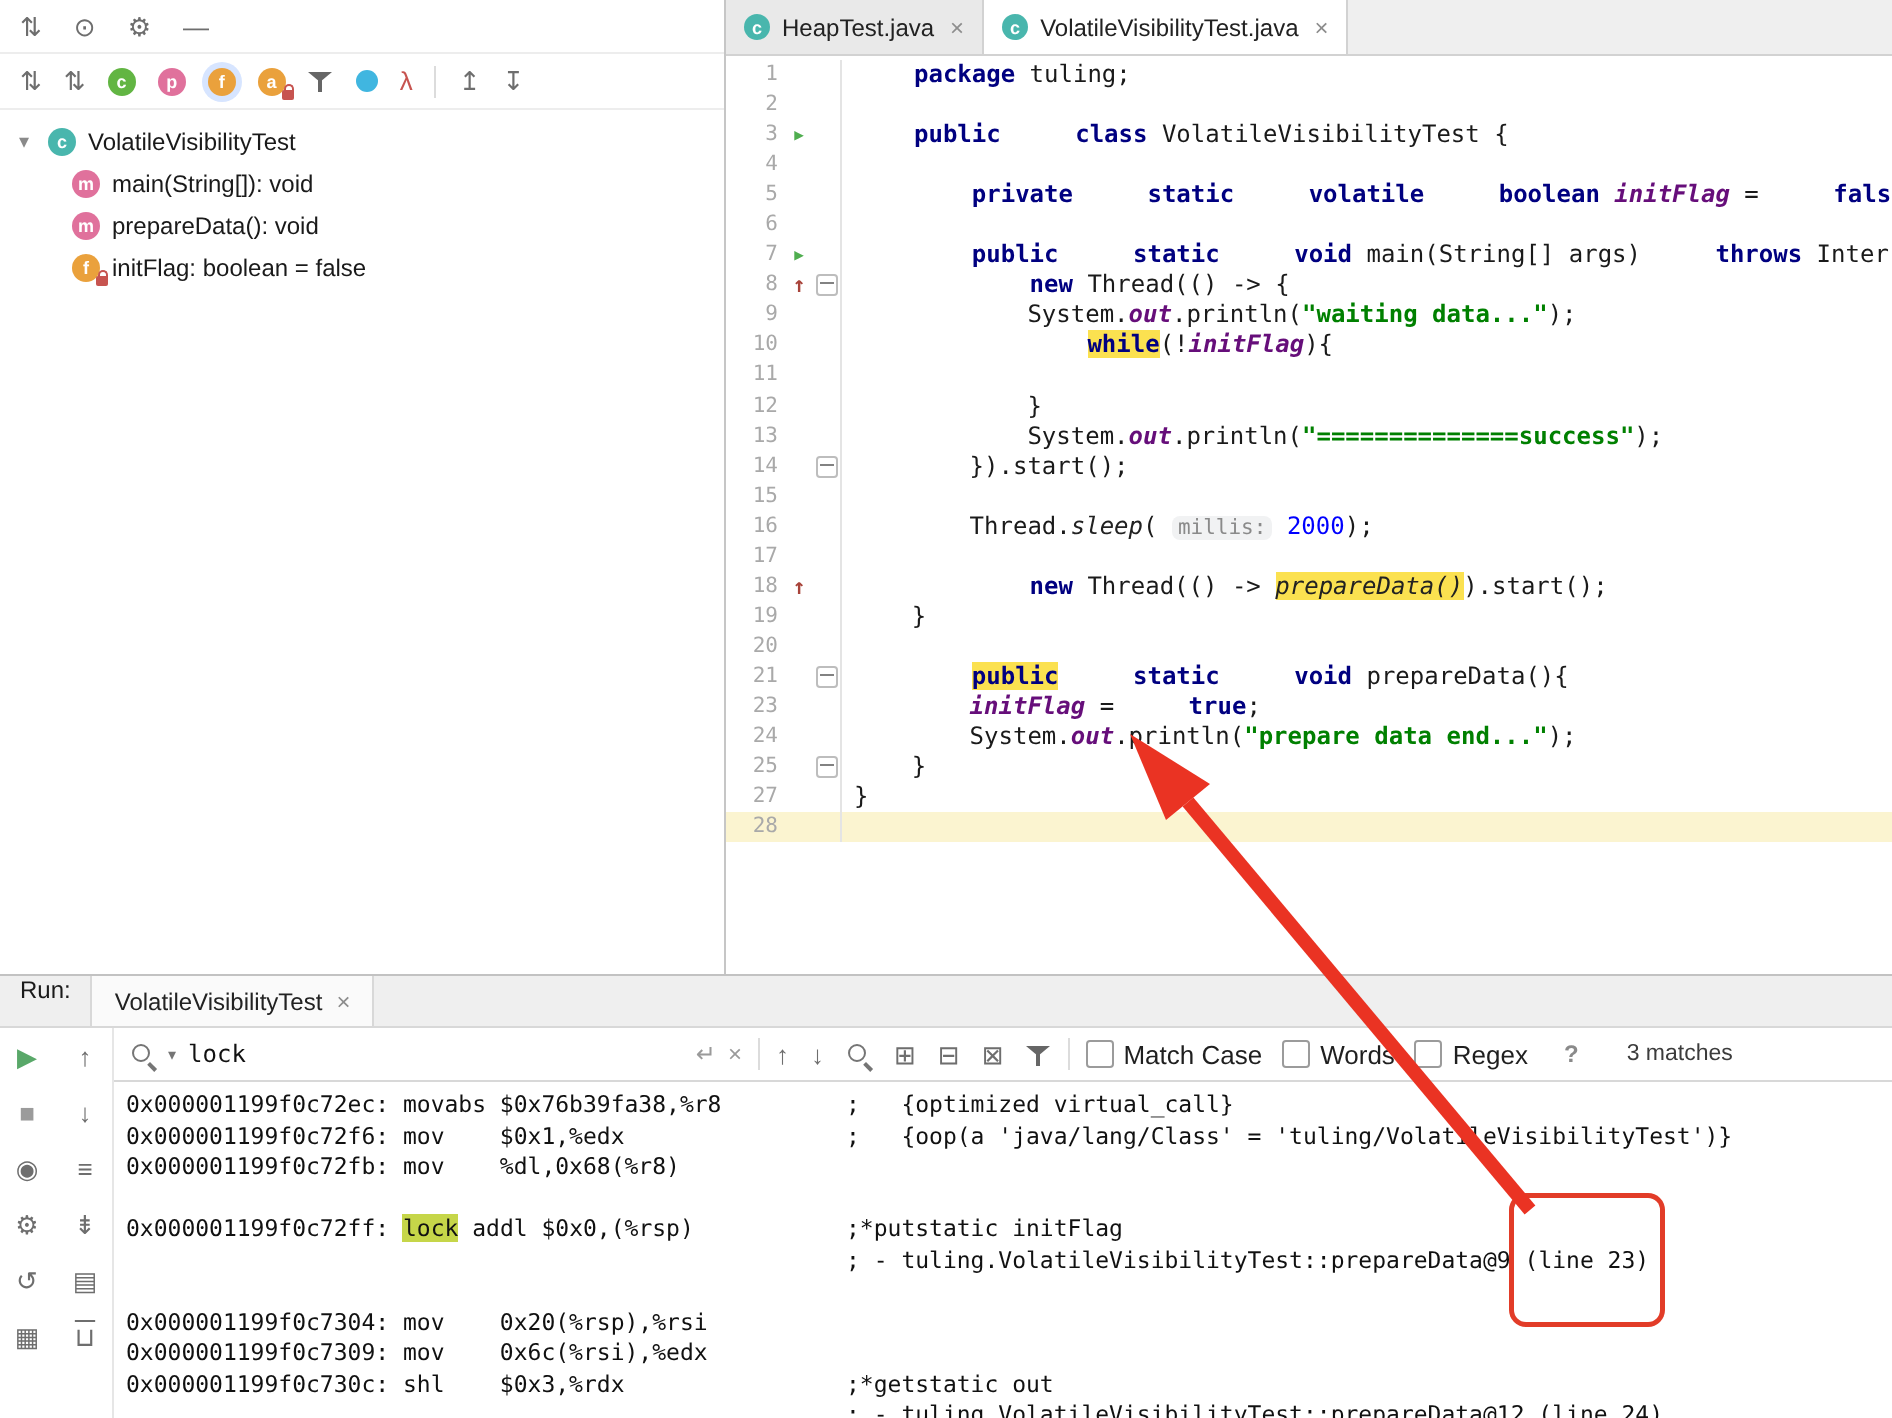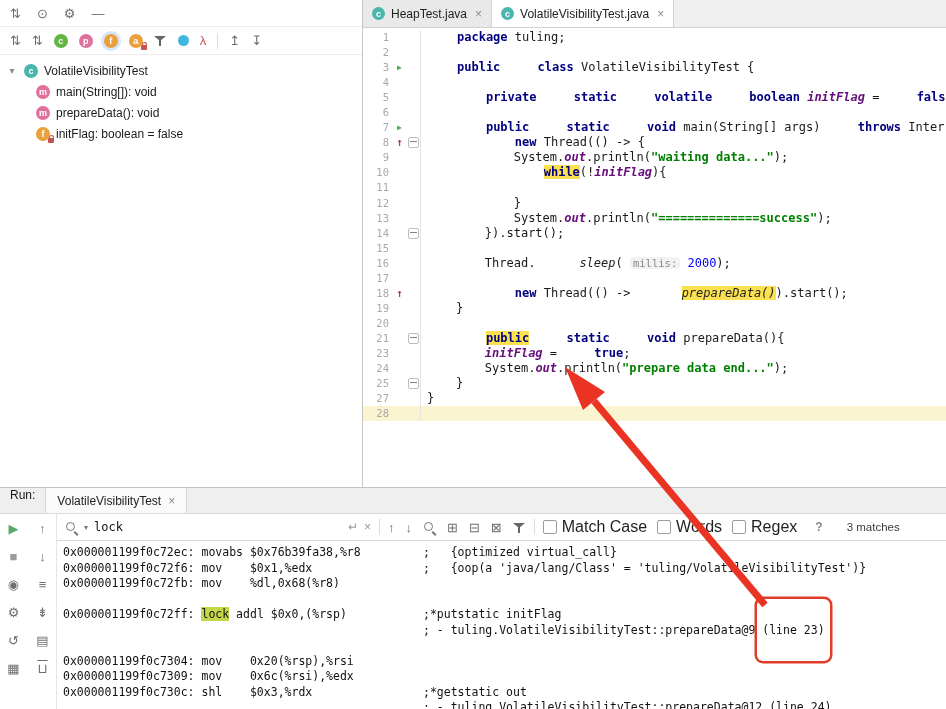--- a/index.html
+++ b/index.html
@@ -49,21 +49,21 @@
   .code{padding-left:6px;}
   .run-arrow{color:#4fae4f;font-size:8px;cursor:pointer;}
   .impl-arrow{color:#a8433a;font-size:11px;font-weight:bold;cursor:pointer;}
   .fold{width:9px;height:9px;border:1px solid #bdbdbd;border-radius:2px;position:relative;background:#fff;}
   .fold::after{content:"";position:absolute;left:1px;right:1px;top:3px;height:1px;background:#828282;}
   .tk{color:#000080;font-weight:bold;margin-left:30px;}
   .tp{color:#1a1a1a;}
   .ts{color:#008000;font-weight:bold;}
   .tn{color:#0000ff;}
   .tf{color:#660e7a;font-style:italic;font-weight:bold;}
-  .tsm{font-style:italic;margin-left:44px;}
+  .tsm{font-style:italic;}
   .thl{background:#fbe150;}
   .thint{color:#8a8a8a;background:#f1f2f3;border-radius:4px;padding:0 3px;font-size:10.5px;}
 
   
   #run{position:absolute;left:0;top:487px;width:946px;height:222px;border-top:1px solid #c2c2c2;
        display:flex;flex-direction:column;background:#fff;}
   .run-header{height:25px;background:#efefef;display:flex;align-items:flex-start;border-bottom:1px solid #d8d8d8;}
   .run-label{padding:0 10px;color:#1a1a1a;}
   .run-tab{display:flex;align-items:center;gap:7px;padding:0 11px;height:100%;background:#fafafa;
            border-left:1px solid #d8d8d8;border-right:1px solid #d8d8d8;cursor:default;}
@@ -78,21 +78,21 @@
   .search-field{width:306px;flex:none;display:flex;align-items:center;gap:6px;}
   .query{flex:1;font-family:"DejaVu Sans Mono",monospace;font-size:12px;color:#111;}
   .mag{width:13px;height:13px;position:relative;display:inline-block;flex:none;}
   .mag::before{content:"";position:absolute;left:1px;top:1px;width:7px;height:7px;border:1.5px solid #757575;border-radius:50%;}
   .mag::after{content:"";position:absolute;left:10px;top:10px;width:5px;height:1.5px;background:#757575;transform:rotate(45deg);transform-origin:0 0;}
   .mag-caret{color:#757575;font-size:8px;}
   .gray-ico{color:#9a9a9a;font-size:12px;}
   .nav-ico{color:#6e6e6e;font-size:13px;cursor:pointer;line-height:1;}
   .opt{display:flex;align-items:center;gap:5px;margin-right:10px;cursor:pointer;}
   .cb{width:12px;height:12px;border:1px solid #9b9b9b;border-radius:2px;background:#fff;flex:none;}
-  .opt-lbl{font-size:16px;color:#1f1f1f;}
+  .opt-lbl{font-size:13px;color:#1f1f1f;}
   .help{color:#8a8a8a;font-weight:bold;margin-right:6px;}
   .matches{color:#3c3c3c;font-size:11.5px;margin-left:10px;}
   .console{flex:1;position:relative;font-family:"DejaVu Sans Mono",monospace;font-size:11.5px;line-height:15.5px;
            padding:4px 0 0 6px;white-space:pre;color:#111;overflow:hidden;}
   .c-line{position:relative;height:15.5px;}
   .c-cmt{position:absolute;left:360px;top:0;white-space:pre;}
   .lock-hl{background:#c6d649;}
   .red-box{border-radius:6px;box-shadow:0 0 0 2.5px #e23c28;padding:24px 5px;margin:0 -5px;}
 
   

